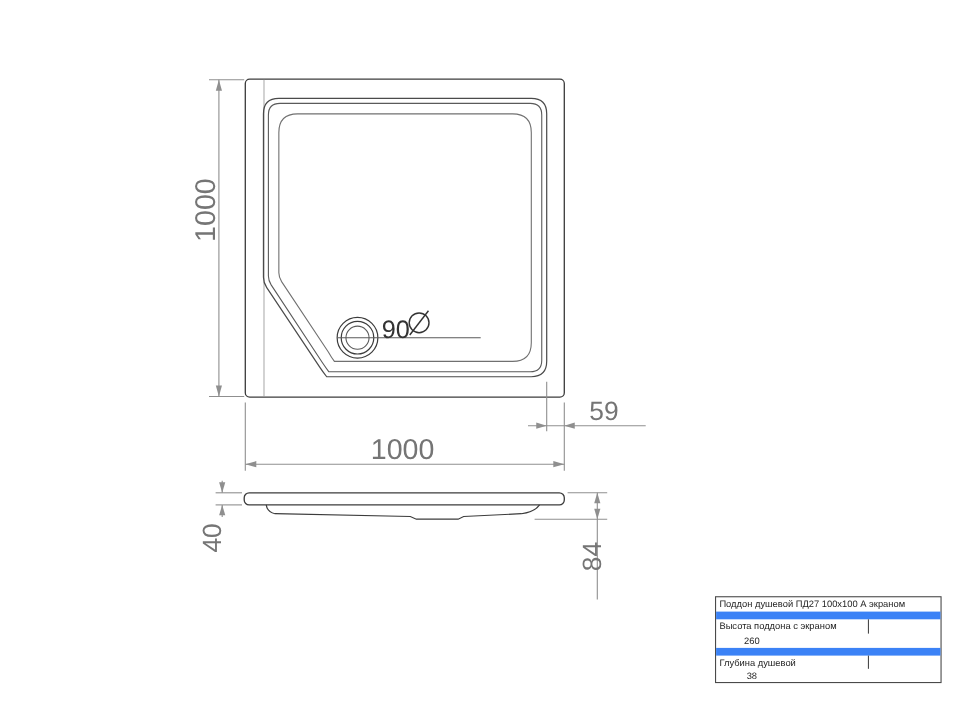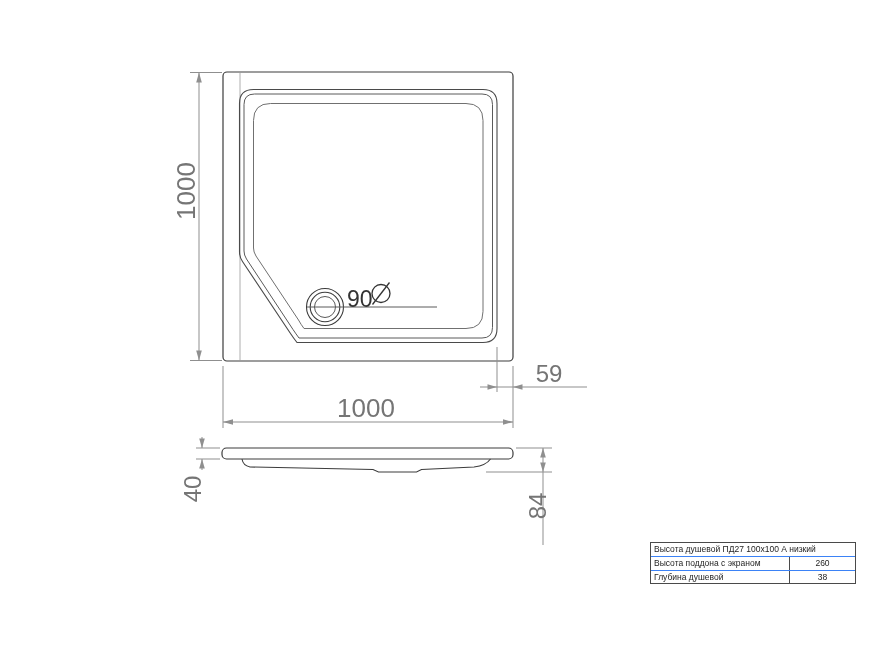--- a/index.html
+++ b/index.html
@@ -21,21 +21,21 @@
   .dimtext2  { fill:#757575; font-size:24px; }
   .holetext  { fill:#333333; font-size:23px; }
   .diasym    { fill:none; stroke:#333333; stroke-width:1.3; }
 
   .spec-table {
     position:absolute; left:650px; top:542px; width:206px;
     border:1px solid #4a4a4a; box-sizing:border-box;
     font-size:8.5px; color:#1e1e1e; background:#ffffff;
   }
   .spec-row { display:flex; box-sizing:border-box; }
-  .spec-row + .spec-row { border-top:1px solid #3b82f6; }
+  .spec-row + .spec-row { border-top:7px solid #3b82f6;flex-direction:column; }
   .spec-title { height:13px; line-height:13px; padding-left:3px; width:100%;
                 white-space:nowrap; overflow:hidden; }
   .spec-label { height:13px; line-height:13px; padding-left:3px; width:139px;
                 border-right:1px solid #4a4a4a; box-sizing:border-box;
                 white-space:nowrap; overflow:hidden; }
   .spec-value { height:13px; line-height:13px; width:65px; text-align:center; }
   .spec-row.last .spec-label, .spec-row.last .spec-value { height:12px; line-height:12px; }
 </style>
 </head>
 <body>
@@ -110,21 +110,21 @@
       <line class="dim" x1="543" y1="448" x2="543" y2="545"></line>
       <polygon class="arrow" points="543,448 540.2,457.5 545.8,457.5"></polygon>
       <polygon class="arrow" points="543,472 540.2,462.5 545.8,462.5"></polygon>
       <text class="dimtext2" text-anchor="middle" x="546" y="506" transform="rotate(-90 546 506)">84</text>
     </g>
   </svg>
 
   
   <div class="spec-table">
     <div class="spec-row">
-      <div class="spec-title">Высота душевой ПД27 100x100 А низкий</div>
+      <div class="spec-title">Поддон душевой ПД27 100x100 А экраном</div>
     </div>
     <div class="spec-row">
       <div class="spec-label">Высота поддона с экраном</div>
       <div class="spec-value">260</div>
     </div>
     <div class="spec-row last">
       <div class="spec-label">Глубина душевой</div>
       <div class="spec-value">38</div>
     </div>
   </div>

